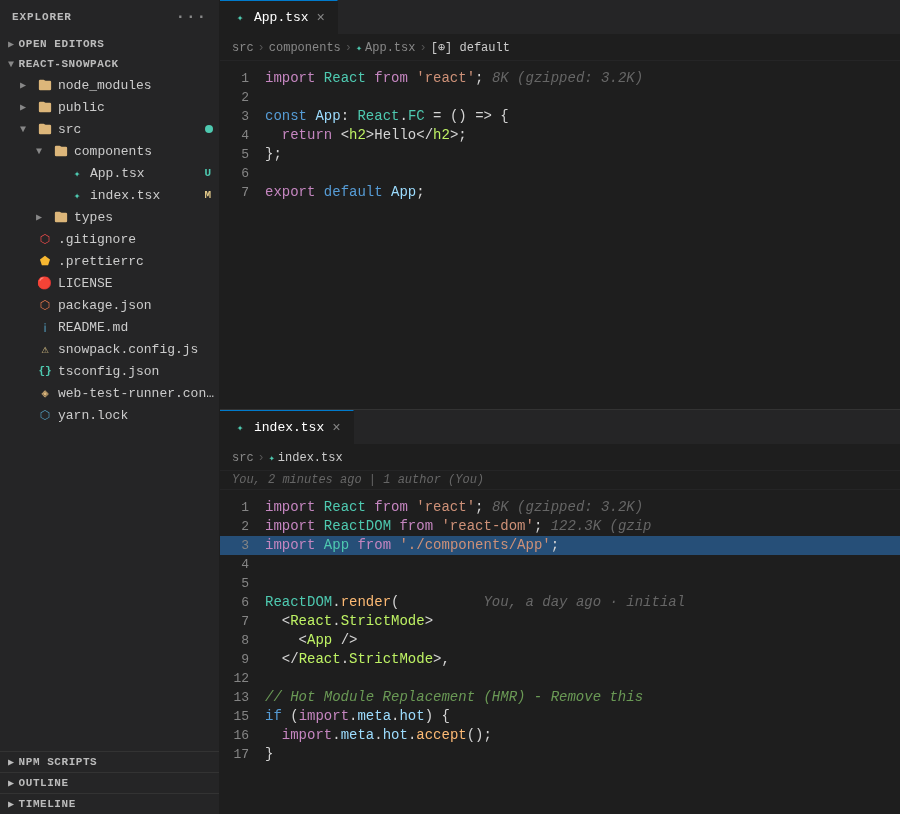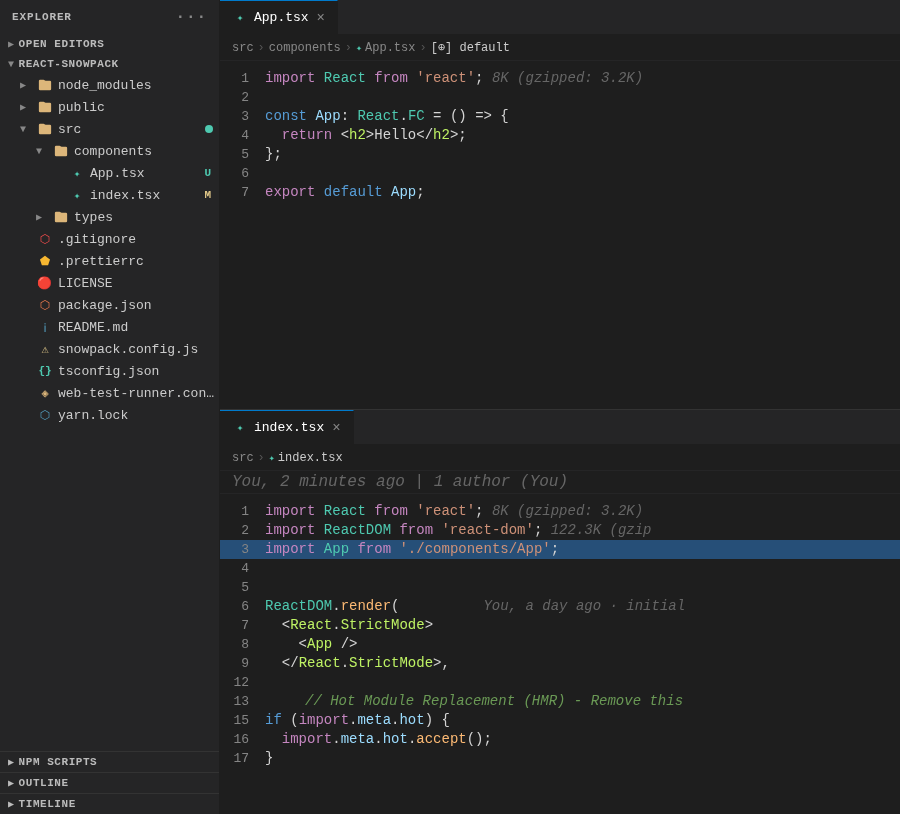--- a/index.html
+++ b/index.html
@@ -241,21 +241,21 @@
       color: #d4d4d4;
       padding-right: 0;
     }
 
     
     .kw { color: #569cd6; }        
     .kw2 { color: #c586c0; }       
     .type { color: #4ec9b0; }      
     .str { color: #ce9178; }       
     .fn { color: #fdba74; }       
-    .comment { color: #6a9955; font-style: italic; margin-left: 40px; }
+    .comment { color: #6a9955; font-style: italic; }
     .jsx-tag { color: #bef264; }
     .jsx-text { color: #d4d4d4; }
     .op { color: #d4d4d4; }
     .var-name { color: #9cdcfe; }
     .prop { color: #9cdcfe; }
     .gray-hint { color: #666; font-style: italic; }
 
     
     .editor-split {
       display: flex;
@@ -292,21 +292,21 @@
       margin-left: auto;
       margin-right: 6px;
     }
 
     .git-u { color: #4ec9b0; }
     .git-m { color: #e2c98a; }
 
     .blame-line {
       color: #666;
       font-style: italic;
-      font-size: 16px;
+      font-size: 12px;
       padding: 2px 12px;
       background: #1e1e1e;
       border-bottom: 1px solid #252526;
     }
 
     
     .inline-hint {
       color: #666;
       font-style: italic;
     }

